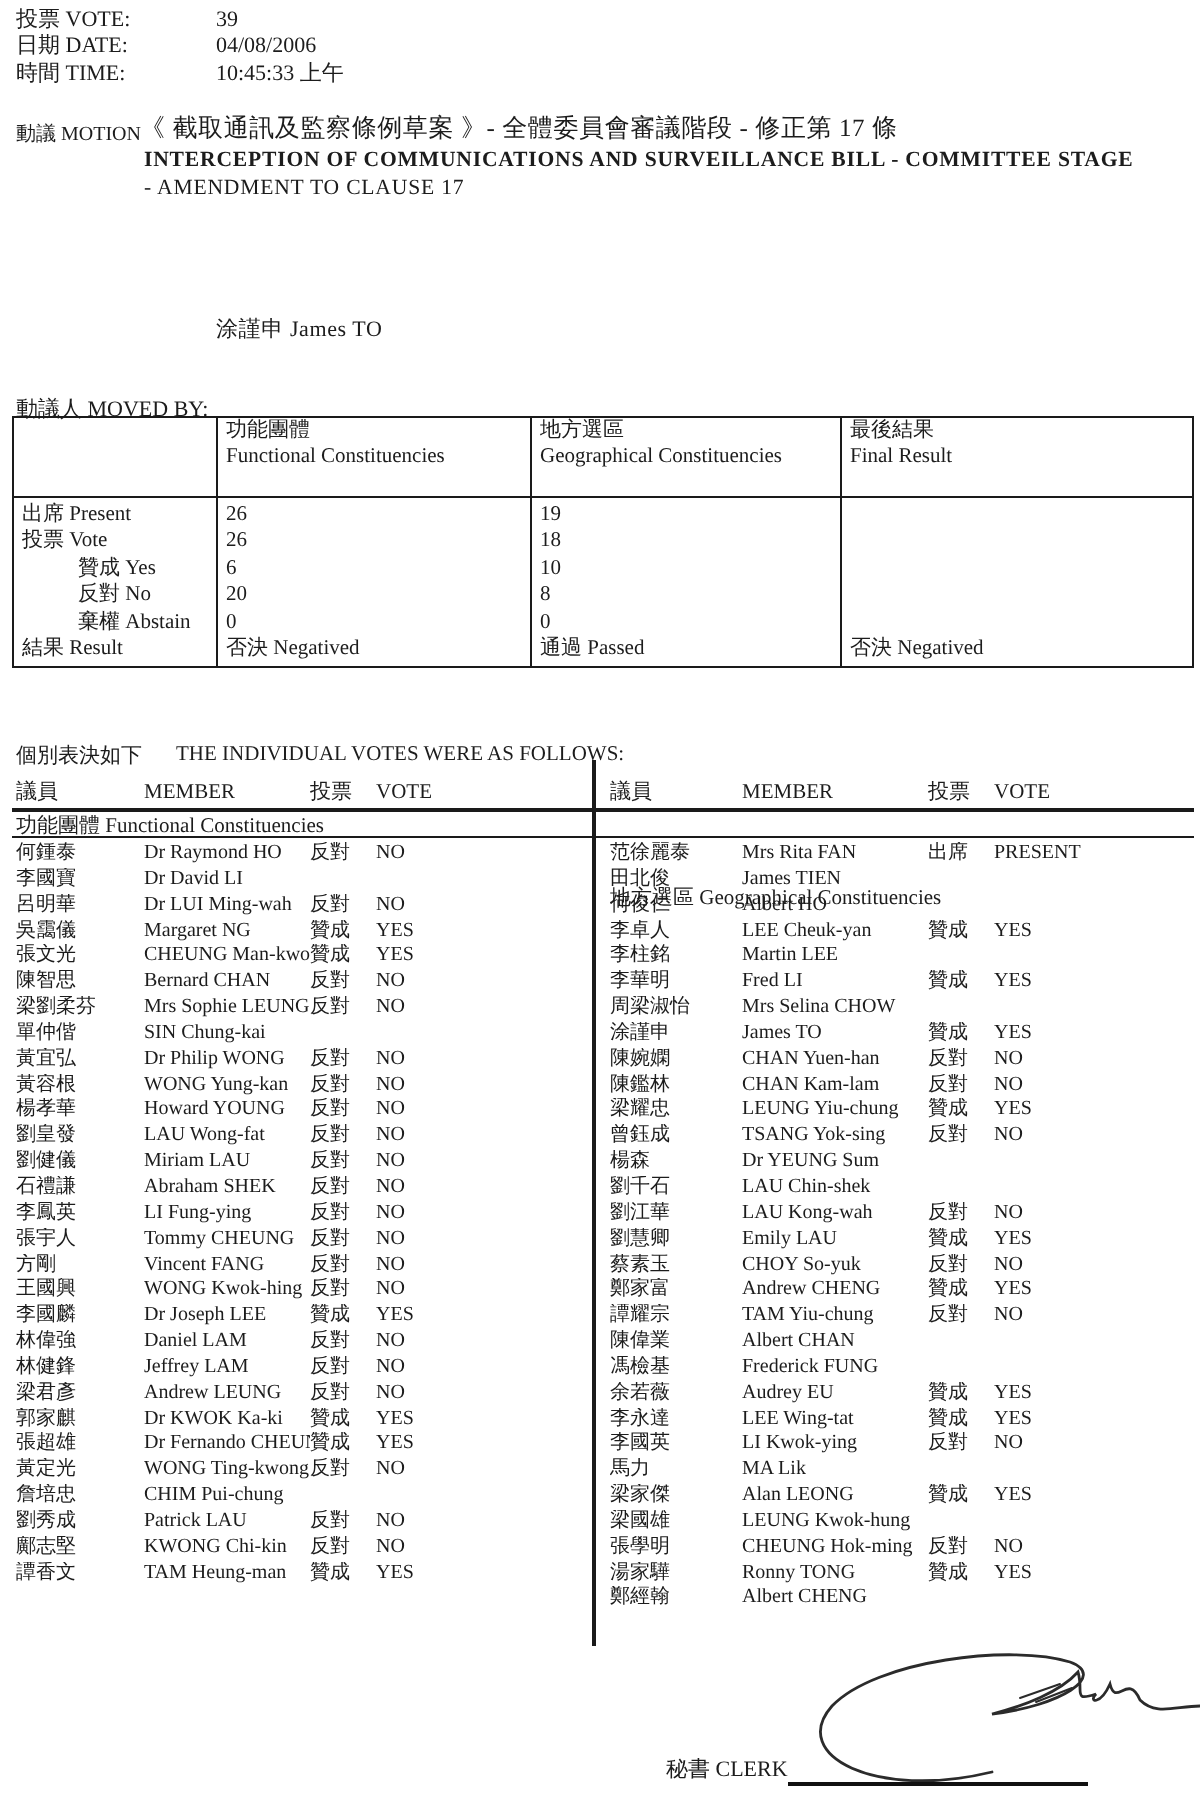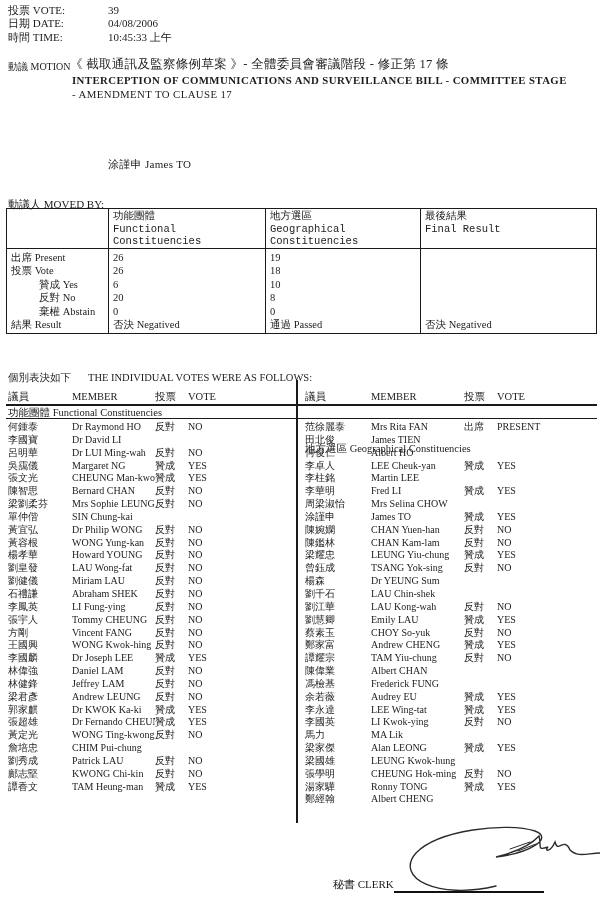--- a/index.html
+++ b/index.html
@@ -22,21 +22,21 @@
   .motion-en2{left:72px;top:88px;font-size:10.8px;letter-spacing:0.4px;}
 
   
   .movedby-label{left:8px;top:157px;font-size:11px;margin-top:40px;}
   .movedby-value{left:108px;top:157px;font-size:11px;letter-spacing:0.3px;text-align:right;}
 
   
   .sum-table{position:absolute;left:6px;top:208px;width:589px;border:1.5px solid #1a1a1a;font-size:10.5px;}
   .sum-head{display:grid;grid-template-columns:101px 157px 155px 176px;height:39px;border-bottom:1.5px solid #1a1a1a;}
   .sum-head-cell{padding:1px 0 0 4px;line-height:12.5px;overflow:hidden;}
-  .sum-head-cell + .sum-head-cell{border-left:1.5px solid #1a1a1a;font-family:Liberation Mono, monospace;}
+  .sum-head-cell + .sum-head-cell{border-left:1.5px solid #1a1a1a;}
   .sum-body{display:grid;grid-template-columns:101px 157px 155px 176px;}
   .sum-row{display:contents;}
   .sc{height:13.4px;line-height:13.4px;padding-left:4px;overflow:hidden;white-space:nowrap;}
   .sum-row .sc:nth-child(2),.sum-row .sc:nth-child(3),.sum-row .sc:nth-child(4){border-left:1.5px solid #1a1a1a;}
   .sum-row:nth-child(3) .sc-label,
   .sum-row:nth-child(4) .sc-label,
   .sum-row:nth-child(5) .sc-label{padding-left:32px;}
   .sum-body .sum-row:first-child .sc{padding-top:2px;}
   .sum-body .sum-row:last-child .sc{padding-bottom:2px;}
 

